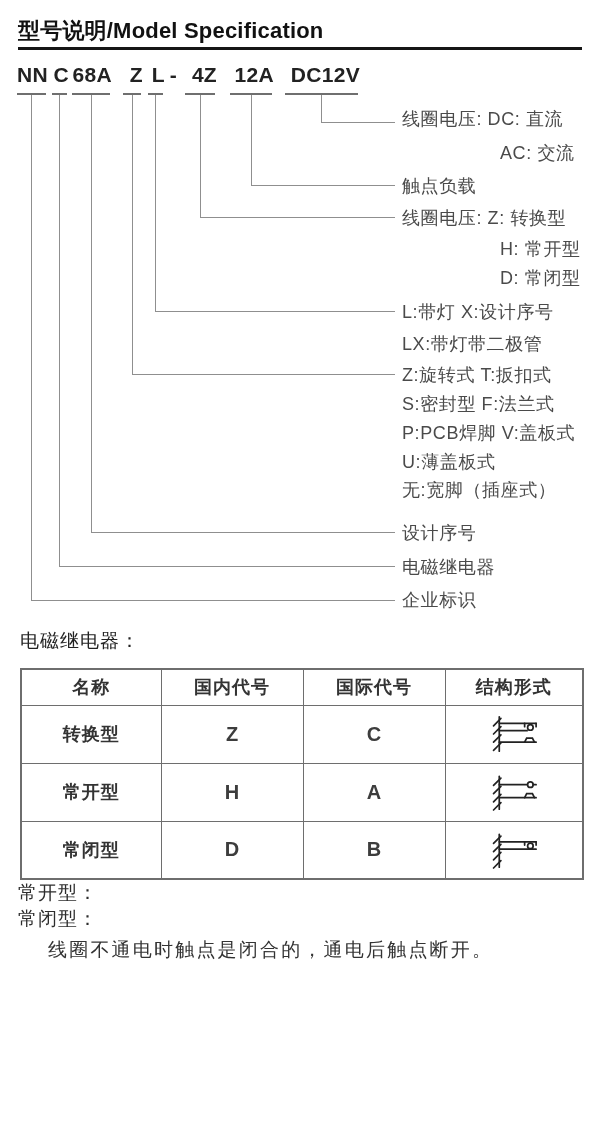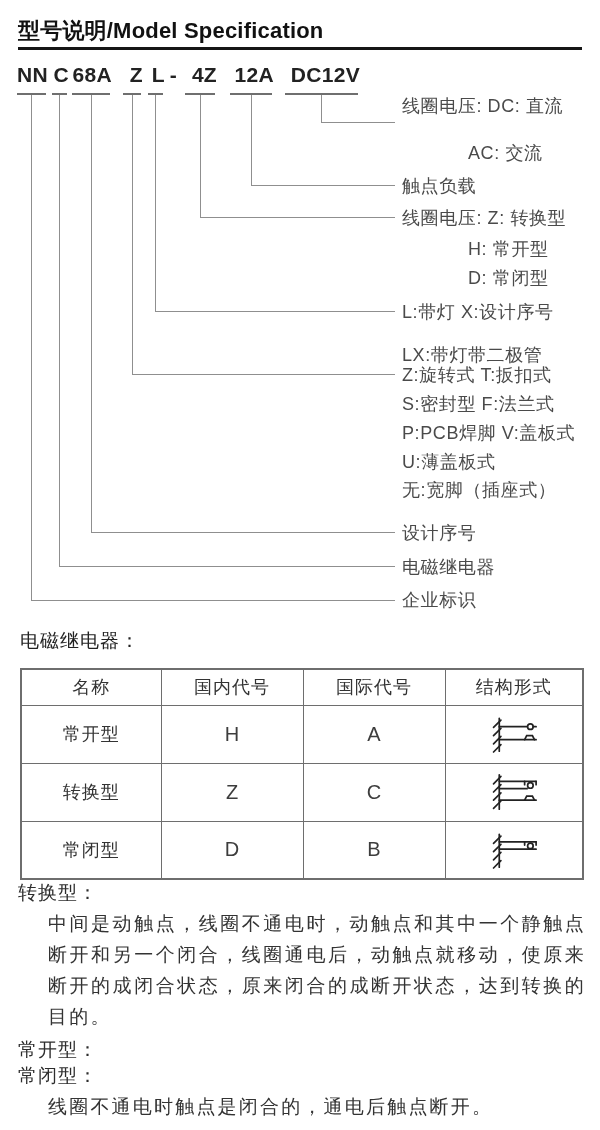--- a/index.html
+++ b/index.html
@@ -25,33 +25,33 @@
   
   .conn {
     position:absolute;
     border-left:1.3px solid #8f8f8f;
     border-bottom:1.3px solid #8f8f8f;
   }
   .lbl {
     position:absolute; left:402px; height:24px; line-height:24px; white-space:nowrap;
     font-size:18px; color:#4a4a4a; letter-spacing:0.6px;
   }
-  .lbl.sub { left:468px; }
+  .lbl.sub { left:500px; }
   
   .section-title {
     position:absolute; top:628px; left:20px;
     font-size:19px; font-weight:500; color:#222; letter-spacing:1px;
   }
   table.contact {
     position:absolute; top:668px; left:20px; width:562px;
     border-collapse:collapse; table-layout:fixed;
   }
   table.contact th, table.contact td {
     border:1.5px solid #6e6e6e; text-align:center; vertical-align:middle;
-    color:#333; font-weight:400;
+    color:#333; font-weight:700;
   }
   table.contact { border:2px solid #6e6e6e; }
   table.contact th { height:36px; font-size:18px; letter-spacing:1px; }
   table.contact td { height:58px; font-size:18px; letter-spacing:1px; }
   table.contact td.code { font-size:20px; color:#3d3d3d; letter-spacing:0; }
   .sym { display:inline-block; vertical-align:middle; }
   
   .notes { position:absolute; top:880px; left:18px; width:566px; }
   .note-heading {
     font-size:19px; color:#2d2d2d; letter-spacing:1px; line-height:26px; font-weight:400;
@@ -96,28 +96,28 @@
     <div class="conn" style="left:251px;top:95px;width:144px;height:91px"></div>
     <div class="conn" style="left:200px;top:95px;width:195px;height:123px"></div>
     <div class="conn" style="left:155px;top:95px;width:240px;height:217px"></div>
     <div class="conn" style="left:132px;top:95px;width:263px;height:280px"></div>
     <div class="conn" style="left:91px;top:95px;width:304px;height:438px"></div>
     <div class="conn" style="left:59px;top:95px;width:336px;height:472px"></div>
     <div class="conn" style="left:31px;top:95px;width:364px;height:506px"></div>
   </div>
 
   <div>
-    <div class="lbl" style="top:94px">线圈电压: DC: 直流</div>
+    <div class="lbl" style="top:107px">线圈电压: DC: 直流</div>
     <div class="lbl sub" style="top:141px">AC: 交流</div>
     <div class="lbl" style="top:174px">触点负载</div>
     <div class="lbl" style="top:206px">线圈电压: Z: 转换型</div>
     <div class="lbl sub" style="top:237px">H: 常开型</div>
     <div class="lbl sub" style="top:266px">D: 常闭型</div>
     <div class="lbl" style="top:300px">L:带灯 X:设计序号</div>
-    <div class="lbl" style="top:343px">LX:带灯带二极管</div>
+    <div class="lbl" style="top:332px">LX:带灯带二极管</div>
     <div class="lbl" style="top:363px">Z:旋转式 T:扳扣式</div>
     <div class="lbl" style="top:392px">S:密封型 F:法兰式</div>
     <div class="lbl" style="top:421px">P:PCB焊脚 V:盖板式</div>
     <div class="lbl" style="top:450px">U:薄盖板式</div>
     <div class="lbl" style="top:478px">无:宽脚（插座式）</div>
     <div class="lbl" style="top:521px">设计序号</div>
     <div class="lbl" style="top:555px">电磁继电器</div>
     <div class="lbl" style="top:588px">企业标识</div>
   </div>
 
@@ -129,41 +129,20 @@
         <col style="width:142px">
         <col style="width:142px">
         <col style="width:138px">
       </colgroup>
     <tbody>
         <tr>
       <th>名称</th>
       <th>国内代号</th>
       <th>国际代号</th>
       <th>结构形式</th>
-    </tr>
-    <tr>
-      <td>常开型</td>
-      <td class="code">H</td>
-      <td class="code">A</td>
-      <td>
-        <svg class="sym" width="54" height="42" viewBox="0 0 66 46">
-          <g stroke="#222" stroke-width="2.1" fill="none" stroke-linecap="round">
-            <path d="M15,4 V44"></path>
-            <path d="M8,15 L17,6"></path>
-                <path d="M8,25 L17,16"></path>
-                <path d="M8,35 L17,26"></path>
-                <path d="M8,45 L17,36"></path>
-            <path d="M15,14 H49"></path>
-            <circle cx="53" cy="14" r="3.4"></circle>
-            <path d="M56.5,14 H60"></path>
-            <path d="M15,30 H60"></path>
-            <path d="M46,30 L48.5,25 H55.5 L58,30"></path>
-          </g>
-        </svg>
-      </td>
     </tr>
     <tr>
       <td>转换型</td>
       <td class="code">Z</td>
       <td class="code">C</td>
       <td>
         <svg class="sym" width="54" height="42" viewBox="0 0 66 46">
           <g stroke="#222" stroke-width="2.1" fill="none" stroke-linecap="round">
             <path d="M15,2 V44"></path>
             <path d="M8,13 L17,4"></path>
@@ -175,20 +154,41 @@
                 <path d="M60,10 V14"></path>
             <circle cx="53" cy="15" r="3.4"></circle>
             <path d="M15,19 H49"></path>
             <path d="M15,33 H60"></path>
             <path d="M46,33 L48.5,28 H55.5 L58,33"></path>
           </g>
         </svg>
       </td>
     </tr>
     <tr>
+      <td>常开型</td>
+      <td class="code">H</td>
+      <td class="code">A</td>
+      <td>
+        <svg class="sym" width="54" height="42" viewBox="0 0 66 46">
+          <g stroke="#222" stroke-width="2.1" fill="none" stroke-linecap="round">
+            <path d="M15,4 V44"></path>
+            <path d="M8,15 L17,6"></path>
+                <path d="M8,25 L17,16"></path>
+                <path d="M8,35 L17,26"></path>
+                <path d="M8,45 L17,36"></path>
+            <path d="M15,14 H49"></path>
+            <circle cx="53" cy="14" r="3.4"></circle>
+            <path d="M56.5,14 H60"></path>
+            <path d="M15,30 H60"></path>
+            <path d="M46,30 L48.5,25 H55.5 L58,30"></path>
+          </g>
+        </svg>
+      </td>
+    </tr>
+    <tr>
       <td>常闭型</td>
       <td class="code">D</td>
       <td class="code">B</td>
       <td>
         <svg class="sym" width="54" height="42" viewBox="0 0 66 46">
           <g stroke="#222" stroke-width="2.1" fill="none" stroke-linecap="round">
             <path d="M15,4 V44"></path>
             <path d="M8,15 L17,6"></path>
                 <path d="M8,25 L17,16"></path>
                 <path d="M8,35 L17,26"></path>
@@ -200,24 +200,20 @@
             <path d="M15,22 H60"></path>
           </g>
         </svg>
       </td>
     </tr>
   </tbody>
     </table>
 
   <div class="notes">
     <div>
-      <div class="note-heading">转换型：</div>
-      <div class="note-body">中间是动触点，线圈不通电时，动触点和其中一个静触点断开和另一个闭合，线圈通电后，动触点就移动，使原来断开的成闭合状态，原来闭合的成断开状态，达到转换的目的。</div>
-    </div>
-    <div>
       <div class="note-heading">常开型：</div>
     </div>
     <div>
       <div class="note-heading">常闭型：</div>
       <div class="note-body">线圈不通电时触点是闭合的，通电后触点断开。</div>
     </div>
   </div>
 
 </div>
 

